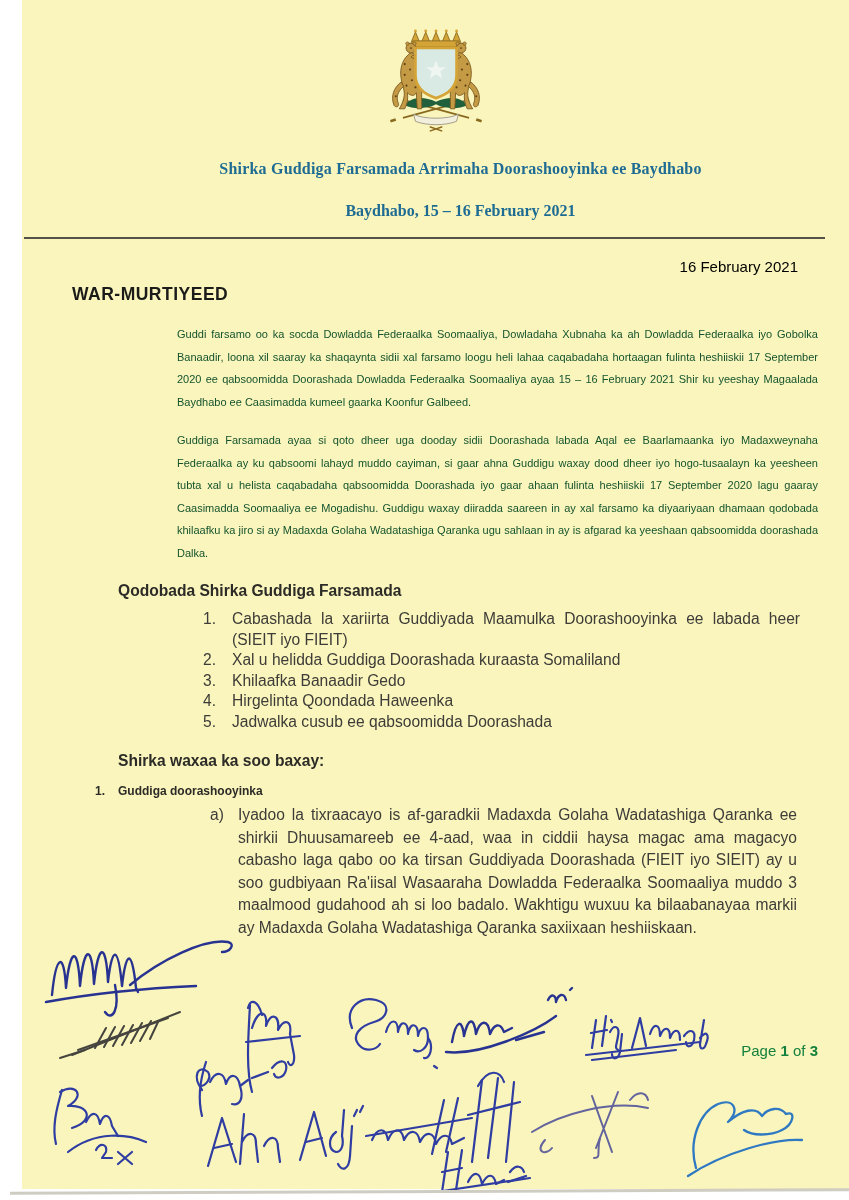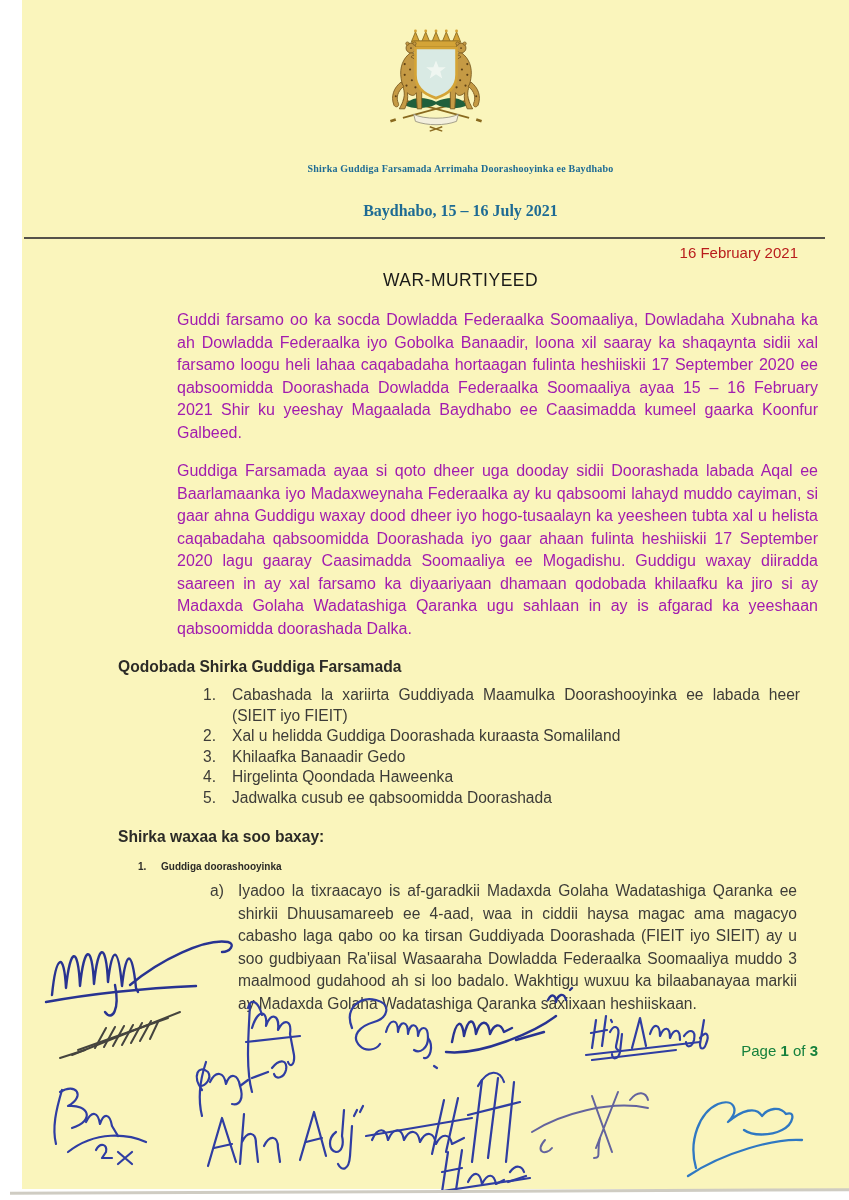--- a/index.html
+++ b/index.html
@@ -12,47 +12,47 @@
     background:#faf5bc;color:#3d3c38;
   }
   .paper-edge{
     position:absolute;left:10px;top:1190px;width:839px;height:3px;
     background:#cfccc2;transform:rotate(-0.25deg);
   }
   .emblem-wrap{width:180px;margin:26px auto 0 auto;padding-left:28px;}
   .center-zone{margin-left:50px;text-align:center;}
   .doc-title{
     margin-top:16px;font-family:"Liberation Serif",serif;font-weight:bold;
-    font-size:10px;line-height:22px;color:#1e6b94;letter-spacing:.2px;
+    font-size:16px;line-height:22px;color:#1e6b94;letter-spacing:.2px;
   }
   .doc-subtitle{
     margin-top:20px;font-family:"Liberation Serif",serif;font-weight:bold;
     font-size:16px;line-height:22px;color:#1e6b94;
   }
   .rule{margin:15px 24px 0 2px;border-top:2px solid #55524a;}
-  .doc-date{margin-top:3px;width:776px;text-align:right;font-size:15px;line-height:22px;color:#b91c1c;}
+  .doc-date{margin-top:17px;width:776px;text-align:right;font-size:15px;line-height:22px;color:#000000;}
   .main-heading{
-    margin:4px 0 0 50px;text-align:center;font-size:17.5px;line-height:25px;
-    font-weight:normal;color:#1b1b19;letter-spacing:.5px;
+    margin:4px 0 0 50px;font-size:17.5px;line-height:25px;
+    font-weight:bold;color:#1b1b19;letter-spacing:.5px;
   }
   .body-par{
     margin:16px 31px 0 155px;text-align:justify;
-    font-size:16px;line-height:22.5px;color:#a21caf;
+    font-size:11px;line-height:22.5px;color:#14532d;
   }
   .body-par.p2{margin-top:16px;}
   .sec-heading{
     margin:16px 0 0 96px;font-size:15.6px;line-height:22px;
     font-weight:bold;color:#2c2b27;
   }
   .sec-heading.outcomes{margin-top:18px;}
   .agenda-list{margin-top:7px;}
   .agenda-item{display:flex;margin-left:181px;font-size:15.6px;line-height:20.5px;color:#3d3c38;}
   .agenda-item .num{width:29px;flex:0 0 29px;}
   .agenda-item .txt{width:568px;text-align:justify;}
-  .outcome-title{margin:8px 0 0 116px;font-size:10px;line-height:22px;font-weight:bold;color:#2c2b27;}
+  .outcome-title{margin:8px 0 0 73px;font-size:12px;line-height:22px;font-weight:bold;color:#2c2b27;}
   .outcome-title .num{display:inline-block;width:23px;}
   .sub-item{display:flex;margin:2px 31px 0 188px;font-size:15.6px;line-height:22.5px;color:#3d3c38;}
   .sub-item .marker{width:28px;flex:0 0 28px;}
   .sub-item .txt{width:559px;text-align:justify;}
   .page-label{
     position:absolute;left:676px;top:1042px;width:120px;text-align:right;
     font-size:15px;color:#15803d;
   }
   .page-label b{font-weight:bold;}
   .signatures{position:absolute;left:0;top:900px;width:827px;height:300px;pointer-events:none;}
@@ -115,21 +115,21 @@
       <use href="#leopard"></use>
       <use href="#leopard" transform="translate(170,0) scale(-1,1)"></use>
       <path d="M62,22 L108,22 L108,52 C108,66 98,74 85,78 C72,74 62,66 62,52 Z" fill="#d9eae4" stroke="#d4a437" stroke-width="3"></path>
       <polygon points="85,36 88,43.5 96,43.5 89.8,48.3 92,56 85,51.3 78,56 80.2,48.3 74,43.5 82,43.5" fill="#f0f7f1" opacity="0.95"></polygon>
       <path d="M78,110 L92,115 M92,110 L78,115" stroke="#8a6a1f" stroke-width="1.6"></path>
     </svg>
   </div>
 
   <div class="center-zone">
     <div class="doc-title">Shirka Guddiga Farsamada Arrimaha Doorashooyinka ee Baydhabo</div>
-    <div class="doc-subtitle">Baydhabo, 15 – 16 July 2021</div>
+    <div class="doc-subtitle">Baydhabo, 15 – 16 February 2021</div>
   </div>
 
   <div class="rule"></div>
   <div class="doc-date">16 February 2021</div>
 
   <div class="main-heading">WAR-MURTIYEED</div>
 
   <p class="body-par p1">Guddi farsamo oo ka socda Dowladda Federaalka Soomaaliya, Dowladaha Xubnaha ka ah Dowladda Federaalka iyo Gobolka Banaadir, loona xil saaray ka shaqaynta sidii xal farsamo loogu heli lahaa caqabadaha hortaagan fulinta heshiiskii 17 September 2020 ee qabsoomidda Doorashada Dowladda Federaalka Soomaaliya ayaa 15 – 16 February 2021 Shir ku yeeshay Magaalada Baydhabo ee Caasimadda kumeel gaarka Koonfur Galbeed.</p>
   <p class="body-par p2">Guddiga Farsamada ayaa si qoto dheer uga dooday sidii Doorashada labada Aqal ee Baarlamaanka iyo Madaxweynaha Federaalka ay ku qabsoomi lahayd muddo cayiman, si gaar ahna Guddigu waxay dood dheer iyo hogo-tusaalayn ka yeesheen tubta xal u helista caqabadaha qabsoomidda Doorashada iyo gaar ahaan fulinta heshiiskii 17 September 2020 lagu gaaray Caasimadda Soomaaliya ee Mogadishu. Guddigu waxay diiradda saareen in ay xal farsamo ka diyaariyaan dhamaan qodobada khilaafku ka jiro si ay Madaxda Golaha Wadatashiga Qaranka ugu sahlaan in ay is afgarad ka yeeshaan qabsoomidda doorashada Dalka.</p>
 

